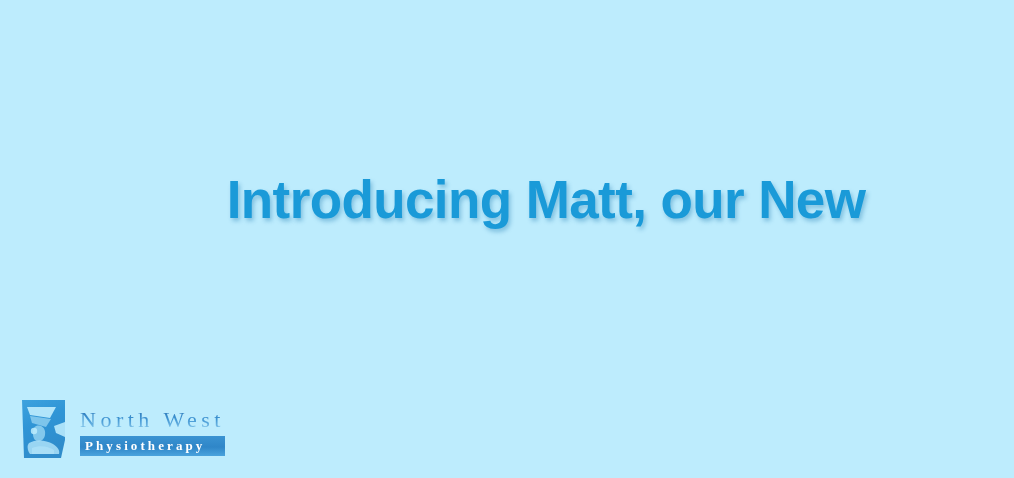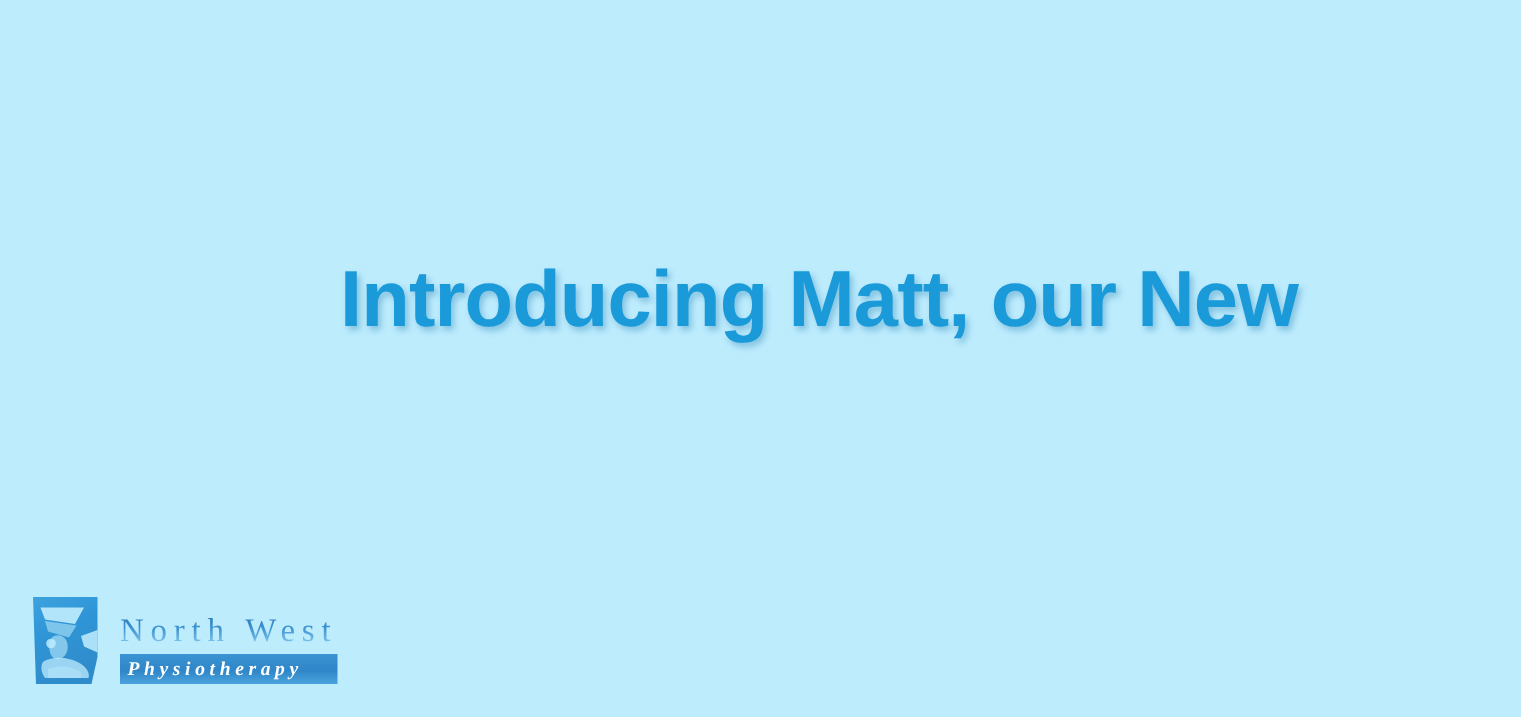--- a/index.html
+++ b/index.html
@@ -44,20 +44,21 @@
   }
 
   
   #logo {
     position: absolute;
     left: 20px;
     top: 394px;
     width: 200px;
     height: 70px;
     display: flex;
+    align-items: center;
   }
   #logo-mark {
     width: 50px;
     height: 66px;
     flex: 0 0 50px;
     margin-right: 10px;
     display: block;
   }
   #logo-wordmark {
     display: flex;
@@ -76,21 +77,20 @@
     -webkit-background-clip: text;
     background-clip: text;
     -webkit-text-fill-color: transparent;
     white-space: nowrap;
   }
   #logo-tag-bar {
     margin-top: 3px;
     background: linear-gradient(to bottom, #3a93d2 0%, #2f86c8 55%, #4aa3dd 100%);
     padding: 2px 4px 3px 5px;
     display: inline-block;
-    font-style: italic;
   }
   #logo-tag {
     font-family: "Liberation Serif", serif;
     font-size: 13px;
     line-height: 15px;
     font-weight: bold;
     letter-spacing: 3.1px;
     color: #ffffff;
     white-space: nowrap;
     display: block;

